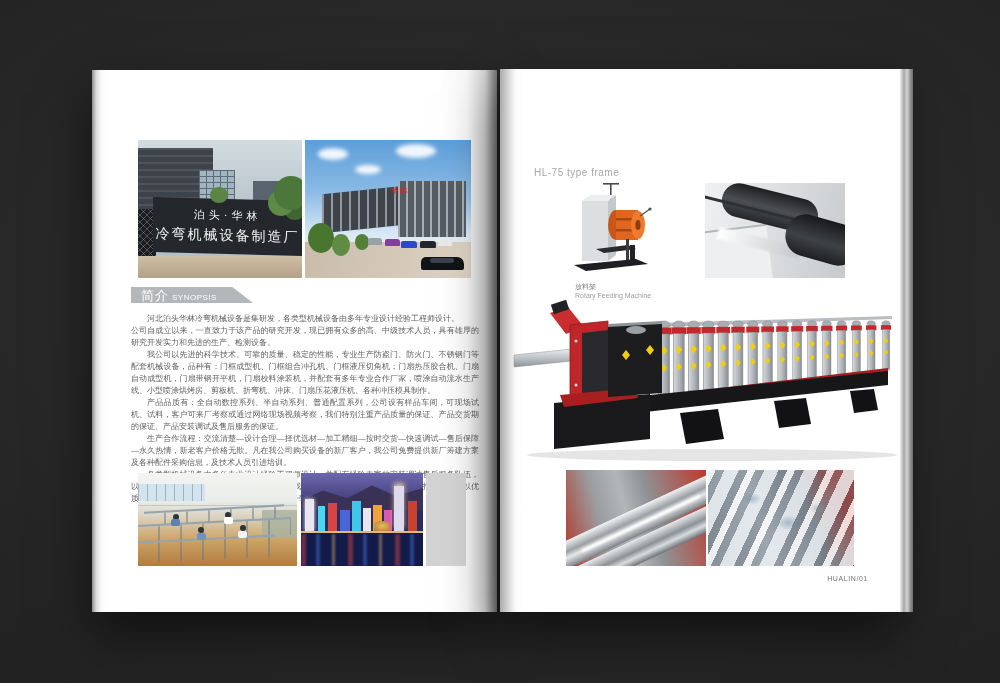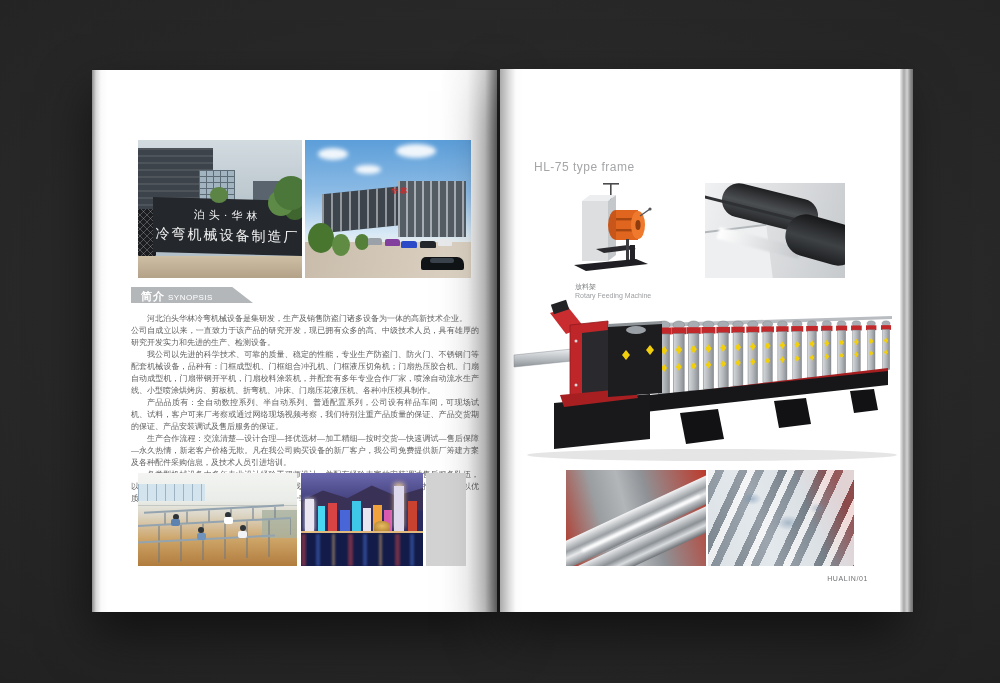--- a/index.html
+++ b/index.html
@@ -47,21 +47,21 @@
     background-image:repeating-linear-gradient(90deg,rgba(235,240,245,.55) 0 2px,rgba(0,0,0,0) 2px 8px);}
   .fb-sign{position:absolute;left:52%;top:33%;font-size:7px;font-weight:bold;color:#cf2b2b;letter-spacing:2px;}
   .fb-road{position:absolute;left:0;bottom:0;width:100%;height:26%;background:linear-gradient(100deg,#c9bcab,#ddd3c4);}
   .fb-tree{position:absolute;border-radius:50%;}
   .fb-car{position:absolute;height:7px;border-radius:2px 3px 1px 1px;}
   .fb-bigcar{position:absolute;right:4%;bottom:6%;width:26%;height:13px;background:#111417;border-radius:5px 7px 2px 2px;}
   .fb-bigcar:after{content:"";position:absolute;left:20%;top:1px;width:55%;height:5px;background:#3a424c;border-radius:3px;}
   
   .syn-band{position:absolute;left:39px;top:217px;width:122px;height:16px;background:#b4b7ba;
     clip-path:polygon(0 0,83% 0,100% 100%,0 100%);color:#fff;line-height:16px;padding-left:10px;box-sizing:border-box;}
-  .syn-band .cn{font-size:11px;font-weight:bold;letter-spacing:1px;}
+  .syn-band .cn{font-size:13px;font-weight:normal;letter-spacing:1px;}
   .syn-band .en{font-size:8px;margin-left:3px;letter-spacing:.5px;}
   .bodytext{position:absolute;left:39px;top:243px;width:348px;color:#5f5f5f;font-size:8px;line-height:12px;text-align:justify;}
   .bodytext p{margin:0;text-indent:16px;}
   .bodytext p.noindent{text-indent:0;}
   
   .office{left:46px;top:403px;width:159px;height:93px;background:linear-gradient(180deg,#f4f5f2 0%,#e9ece8 30%,#dcd6c6 45%,#cda366 72%,#b07c3e 100%);}
   .of-win{position:absolute;left:0;top:12%;width:42%;height:18%;background:#d4e4ee;
     background-image:repeating-linear-gradient(90deg,#9fb4c2 0 1px,rgba(0,0,0,0) 1px 9px);}
   .of-wallline{position:absolute;left:0;top:34%;width:100%;height:1px;background:#c3c8c4;}
   .of-row{position:absolute;background:linear-gradient(#e3e2da,#bcc0bd);border-top:2px solid #93a4b0;transform:skewY(-3deg);
@@ -74,21 +74,21 @@
   .sk-mtn{position:absolute;left:0;top:6%;width:100%;height:34%;background:#3a3156;
     clip-path:polygon(0 70%,18% 38%,38% 62%,58% 22%,78% 55%,100% 30%,100% 100%,0 100%);}
   .sk-b{position:absolute;}
   .sk-water{position:absolute;left:0;bottom:0;width:100%;height:36%;background:#131b49;}
   .sk-refl{position:absolute;left:0;bottom:0;width:100%;height:34%;opacity:.8;filter:blur(1px);
     background:repeating-linear-gradient(90deg,rgba(226,74,74,.55) 0 5px,rgba(0,0,0,0) 5px 15px,rgba(90,140,255,.45) 15px 19px,rgba(0,0,0,0) 19px 31px,rgba(255,205,120,.5) 31px 34px,rgba(0,0,0,0) 34px 47px);}
   .sk-shore{position:absolute;left:0;top:62%;width:100%;height:2px;background:rgba(255,210,130,.85);filter:blur(.5px);}
   .gray-block{position:absolute;left:334px;top:403px;width:40px;height:93px;background:#d3d3d3;}
   
   .rp-title{position:absolute;left:33px;top:60px;font-size:17px;font-weight:bold;color:#55575a;letter-spacing:1px;}
-  .rp-sub{position:absolute;left:34px;top:91px;font-size:12px;color:#a4a6a8;letter-spacing:.5px;}
+  .rp-sub{position:absolute;left:34px;top:98px;font-size:10px;color:#a4a6a8;letter-spacing:.5px;}
   .feeder{position:absolute;left:70px;top:112px;width:84px;height:100px;}
   .fcaption{position:absolute;left:75px;top:213px;line-height:9px;}
   .fcaption .cn{font-size:7px;color:#7f8183;}
   .fcaption .en{font-size:7px;color:#9c9ea1;}
   .rollers{left:205px;top:114px;width:140px;height:95px;background:linear-gradient(105deg,#f0f1f2 0%,#dddfe1 45%,#c7cacd 100%);}
   .rl-body{position:absolute;left:-10px;bottom:-10px;width:75px;height:58px;background:#edeff0;border-top:2px solid #b3b7ba;transform:rotate(-7deg);}
   .rl-r1{position:absolute;left:16px;top:8px;width:98px;height:34px;border-radius:17px;transform:rotate(14deg);
     background:linear-gradient(#1e1f21,#4c4f52 50%,#242628);}
   .rl-r2{position:absolute;right:-14px;top:36px;width:74px;height:42px;border-radius:20px;transform:rotate(16deg);
     background:linear-gradient(#17181a,#3f4245 55%,#1d1f21);}
@@ -153,21 +153,21 @@
       <div class="fb-car" style="left:69%;bottom:22%;width:16px;background:#23262b;"></div>
       <div class="fb-car" style="left:80%;bottom:23%;width:14px;background:#e8e9ea;"></div>
       <div class="fb-bigcar"></div>
     </div>
 
     <div class="syn-band">
       <span class="cn">简介</span><span class="en">SYNOPSIS</span>
     </div>
 
     <div class="bodytext">
-      <p>河北泊头华林冷弯机械设备是集研发，生产及销售防盗门诸多设备为一体的高新技术企业。</p>
+      <p>河北泊头华林冷弯机械设备是集研发，各类型机械设备由多年专业设计经验工程师设计。</p>
       <p class="noindent">公司自成立以来，一直致力于该产品的研究开发，现已拥有众多的高、中级技术人员，具有雄厚的研究开发实力和先进的生产、检测设备。</p>
       <p>我公司以先进的科学技术、可靠的质量、稳定的性能，专业生产防盗门、防火门、不锈钢门等配套机械设备，品种有：门框成型机、门框组合冲孔机、门框液压切角机；门扇热压胶合机、门扇自动成型机，门扇带钢开平机，门扇校料涂装机，并配套有多年专业合作厂家，喷涂自动流水生产线、小型喷涂烘烤房、剪板机、折弯机、冲床、门扇压花液压机、各种冲压模具制作。</p>
       <p>产品品质有：全自动数控系列、半自动系列、普通配置系列，公司设有样品车间，可现场试机、试料，客户可来厂考察或通过网络现场视频考察，我们特别注重产品质量的保证、产品交货期的保证、产品安装调试及售后服务的保证。</p>
       <p>生产合作流程：交流清楚—设计合理—择优选材—加工精细—按时交货—快速调试—售后保障—永久热情，新老客户价格无欺。凡在我公司购买设备的新厂客户，我公司免费提供新厂筹建方案及各种配件采购信息，及技术人员引进培训。</p>
       <p>各类型机械设备由多年专业设计经验工程师设计，并配有经验丰富的安装调试售后服务队伍，以保证公司与客户双方共同利益及长久合作，我们的经营理念：以优惠合理的价格打动客户，以优质的服务巩固客户，以过硬的质量赢得市场，一朝相识，永久朋友。</p>
     </div>
 
     <div class="photo office">
       <div class="of-win"></div>
       <div class="of-wallline"></div>

